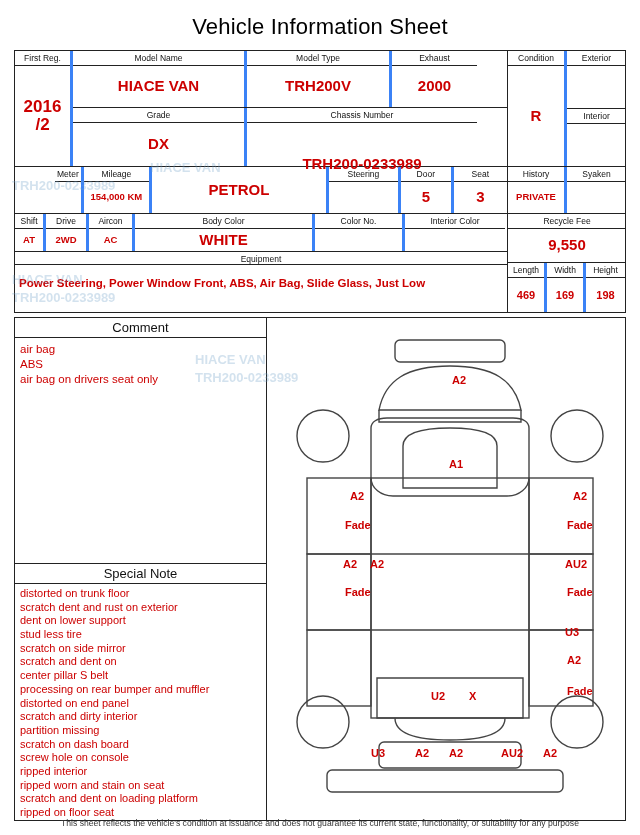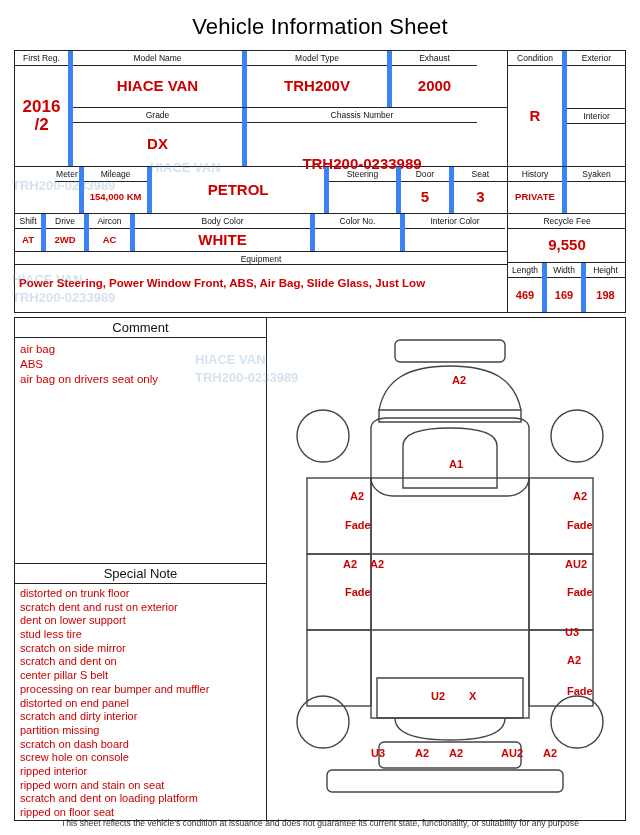--- a/index.html
+++ b/index.html
@@ -46,21 +46,21 @@
   .val.sm { font-size: 11px; font-weight: bold; }
   .val.xs { font-size: 9.5px; font-weight: bold; }
 
   
   .topwrap { display: flex; border: 1px solid #222; }
   .topleft { width: 493px; border-right: 1px solid #222; }
   .topright { width: 119px; }
 
   .row { display: flex; }
   .bb { border-bottom: 1px solid #222; }
-  .br { border-right: 5px solid #3b82f6; }
+  .br { border-right: 3px solid #3b82f6; }
   .firstreg { width: 58px; }
   .firstreg .v { font-size: 17px; color: #cc0000; font-weight: bold; text-align:center; line-height: 1.05; }
   .modelname { width: 174px; }
   .modeltype { width: 145px; }
   .exhaust { width: 85px; }
 
   .cellpair { display: flex; flex-direction: column; height: 100%; }
   .cellpair .hdr { border-bottom: 1px solid #222; }
   .cellpair .body { flex: 1; display: flex; align-items: center; justify-content: center; }
 

